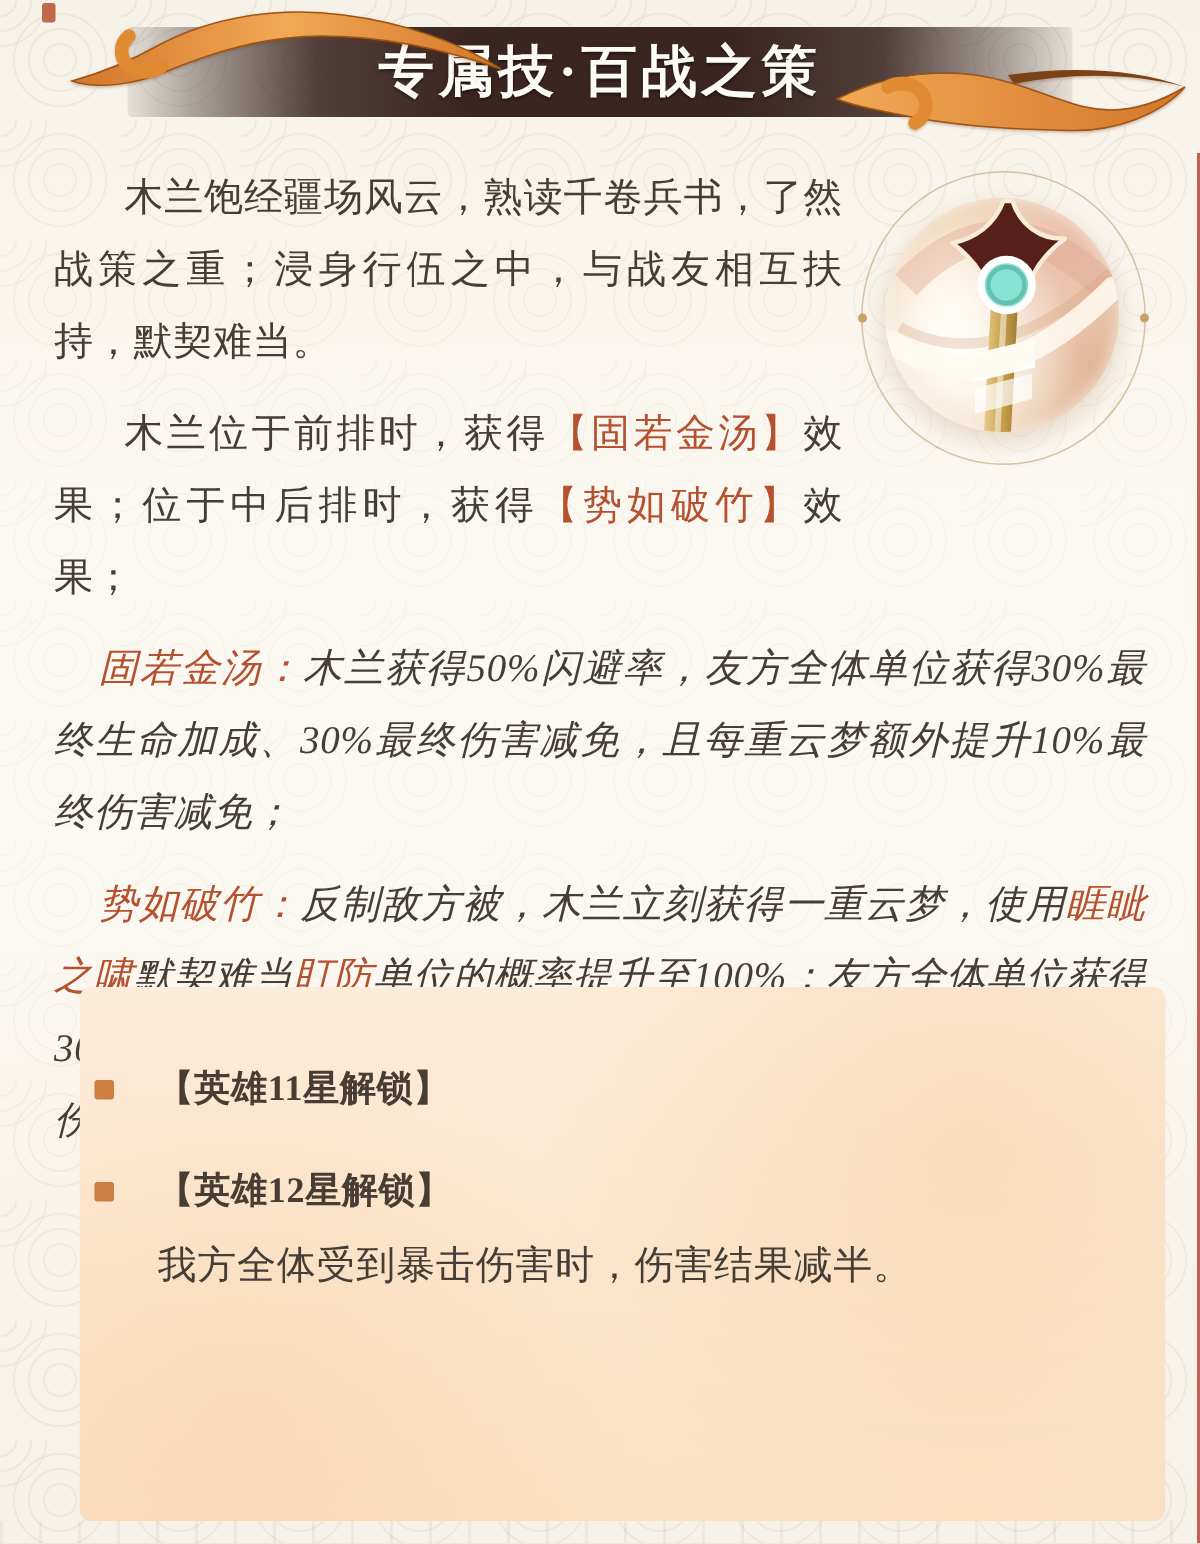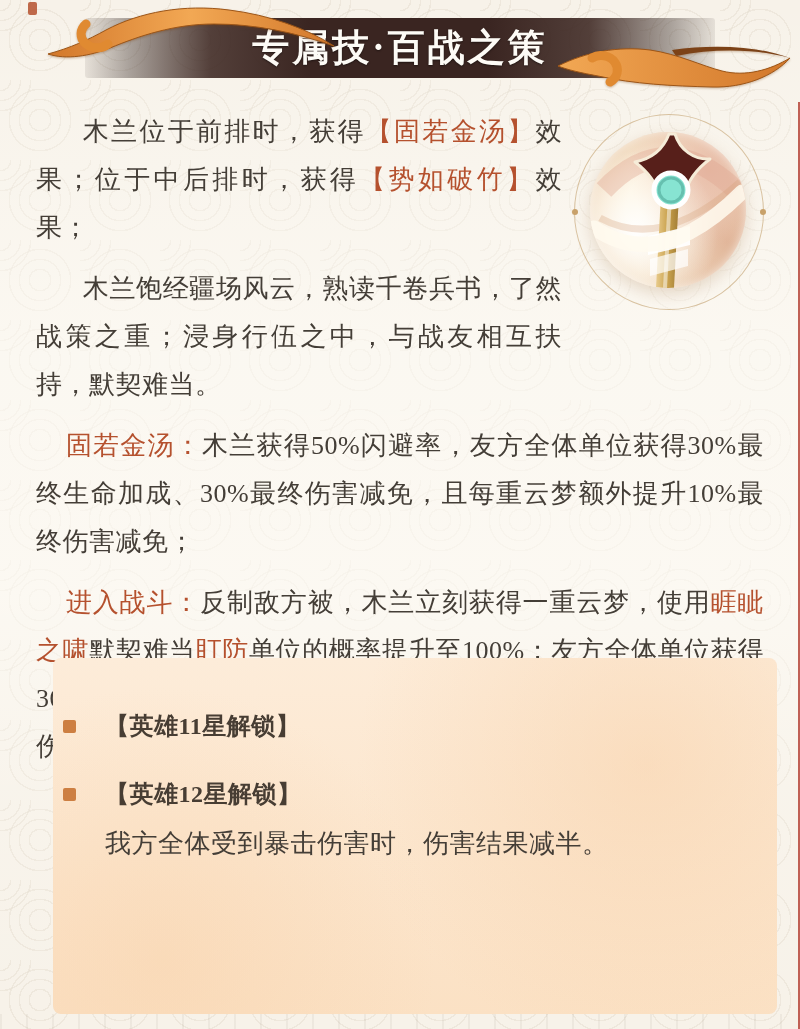--- a/index.html
+++ b/index.html
@@ -43,21 +43,21 @@
   .swirl-right{left:556px;top:40px;}
 
   
   .content{
     position:absolute;left:36px;top:108px;width:728px;z-index:2;
     font-size:26px;line-height:48px;letter-spacing:.5px;color:var(--text,#443e37);
     text-align:justify;
   }
   .para{margin:0 0 13px 0;}
   .indent-lg{text-indent:1.8em;}
-  .indent-sm{text-indent:1.15em;}
+  .indent-sm{text-indent:1.15em;font-style:italic;}
   .hl{color:var(--hl,#b5512e);}
 
   
   .icon-wrap{float:right;width:190px;height:196px;margin:8px 0 8px 12px;position:relative;}
   .icon-ring{
     position:absolute;inset:0;border-radius:50%;
     border:1px solid rgba(198,166,118,.65);
   }
   .ring-dot{position:absolute;width:6px;height:6px;border-radius:50%;background:#c9a26b;top:calc(50% - 3px);}
   .dot-l{left:-3px;}
@@ -160,27 +160,27 @@
           <path d="M58,104 L100,94 L100,113 L58,123 Z" fill="rgba(255,255,255,.92)"></path>
           <path d="M60,127 L98,117 L98,134 L60,144 Z" fill="rgba(255,255,255,.7)"></path>
           <path d="M4,96 Q70,142 152,60" stroke="rgba(255,250,238,.85)" stroke-width="15" fill="none" stroke-linecap="round"></path>
           <path d="M79,2 C73,18 60,27 45,30 C58,40 66,50 69,63 C72,74 92,74 95,62 C98,48 108,36 120,27 C104,28 90,18 85,2 Z" fill="#571f1a" stroke="#f6ecd8" stroke-width="3" stroke-linejoin="round"></path>
           <circle cx="81" cy="58" r="17" fill="#87e4d2" stroke="#ffffff" stroke-width="5"></circle>
           <circle cx="81" cy="58" r="12" fill="none" stroke="rgba(40,125,112,.35)" stroke-width="3"></circle>
         </svg>
       </div>
     </figure>
 
+    <p class="para indent-lg"><span>木兰饱经疆场风云，熟读千卷兵书，了然战策之重；浸身行伍之中，与战友相互扶持，默契难当。</span></p>
+
     <p class="para indent-lg"><span>木兰位于前排时，获得</span><span class="hl">【固若金汤】</span><span>效果；位于中后排时，获得</span><span class="hl">【势如破竹】</span><span>效果；</span></p>
 
-    <p class="para indent-lg"><span>木兰饱经疆场风云，熟读千卷兵书，了然战策之重；浸身行伍之中，与战友相互扶持，默契难当。</span></p>
-
     <p class="para indent-sm"><span class="hl">固若金汤：</span><span>木兰获得50%闪避率，友方全体单位获得30%最终生命加成、30%最终伤害减免，且每重云梦额外提升10%最终伤害减免；</span></p>
 
-    <p class="para indent-sm"><span class="hl">进入战斗：</span><span>反制敌方被，木兰立刻获得一重云梦，使用</span><span class="hl">睚眦之啸</span><span>默契难当</span><span class="hl">盯防</span><span>单位的概率提升至100%；友方全体单位获得30%最终暴击率加成、30%最终暴伤加成、60%普攻最终增伤，且每重</span><span class="hl">云梦</span><span>额外提升10%最终暴伤加成；</span></p>
+    <p class="para indent-sm"><span class="hl">势如破竹：</span><span>反制敌方被，木兰立刻获得一重云梦，使用</span><span class="hl">睚眦之啸</span><span>默契难当</span><span class="hl">盯防</span><span>单位的概率提升至100%；友方全体单位获得30%最终暴击率加成、30%最终暴伤加成、60%普攻最终增伤，且每重</span><span class="hl">云梦</span><span>额外提升10%最终暴伤加成；</span></p>
 
   </main>
 
   <section class="unlock-panel">
 
     <div class="unlock-section">
       <h2 class="unlock-heading">
         <span class="bullet"></span>
         <span>【英雄11星解锁】</span>
       </h2>

